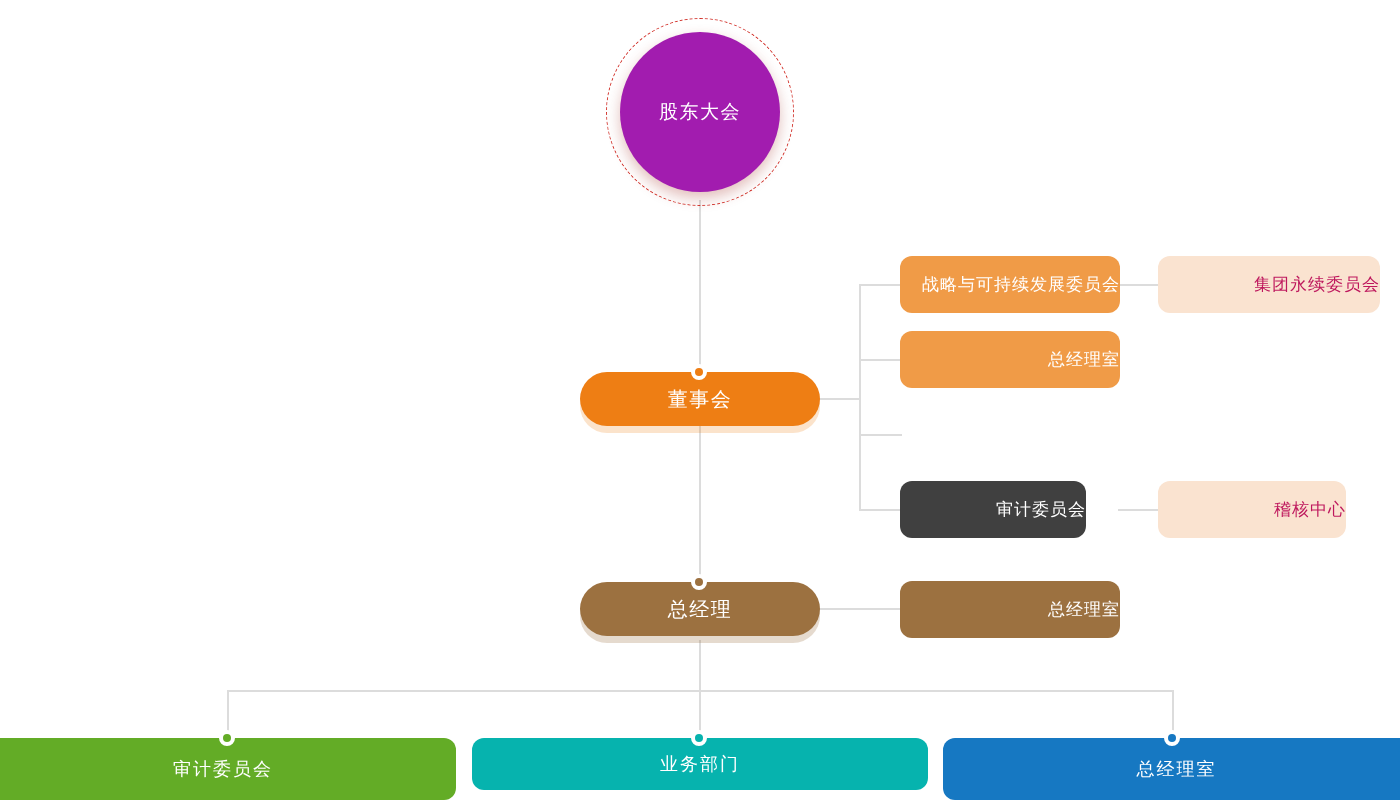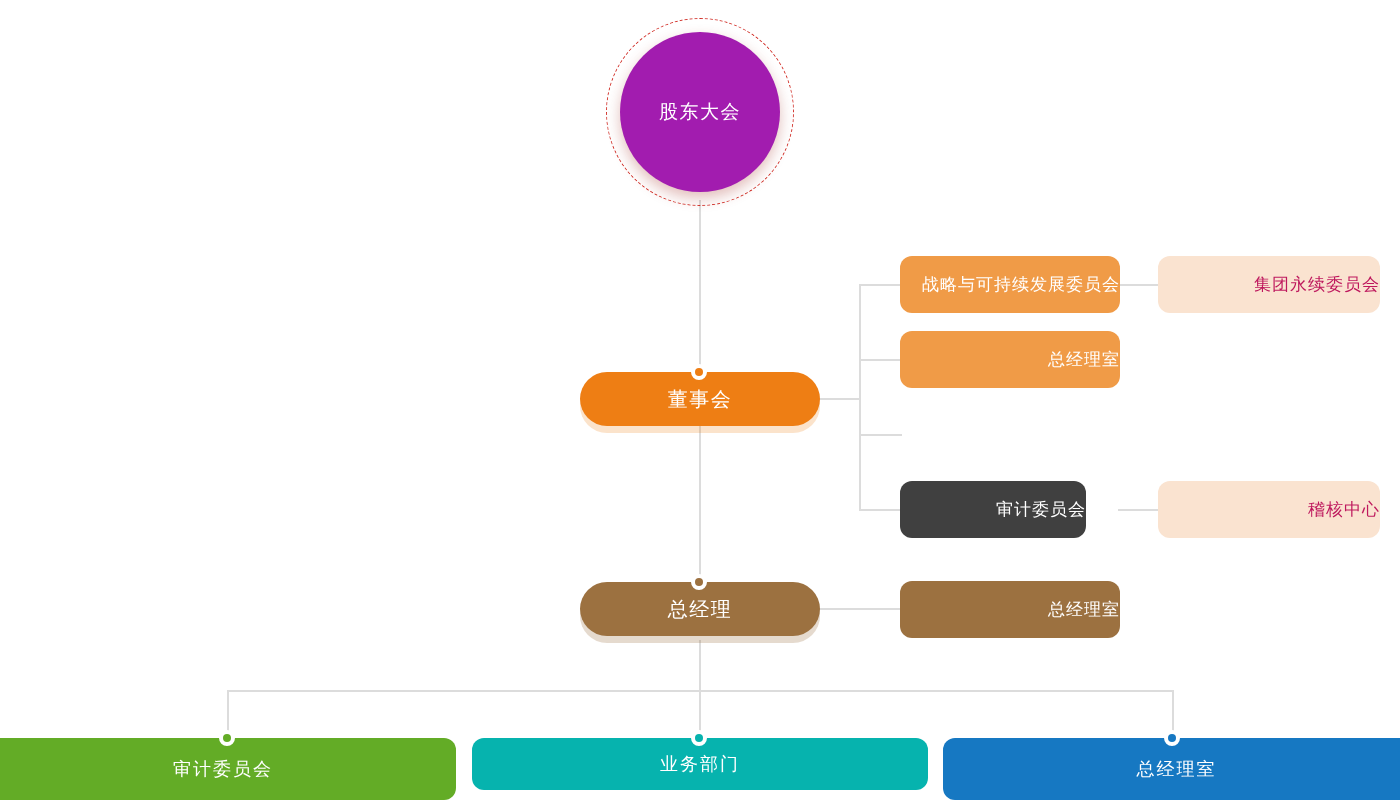--- a/index.html
+++ b/index.html
@@ -166,21 +166,21 @@
   <div class="rect solid" style="left:900px; top:331px; width:220px; height:57px; background:#F09B47;">
     <span>总经理室</span>
   </div>
   <div class="rect solid" style="left:900px; top:481px; width:186px; height:57px; background:#404040;">
     <span>审计委员会</span>
   </div>
 
   <div class="rect light" style="left:1158px; top:256px; width:222px; height:57px; background:#FAE3D0;">
     <span>集团永续委员会</span>
   </div>
-  <div class="rect light" style="left:1158px; top:481px; width:222px; height:57px; background:#FAE3D0;padding-left:17px;">
+  <div class="rect light" style="left:1158px; top:481px; width:188px; height:57px; background:#FAE3D0;padding-left:17px;">
     <span>稽核中心</span>
   </div>
 
   <div class="pill shadow-brown" style="left:580px; top:582px; width:240px; height:54px; background:#9C7140;">
     <span>总经理</span>
   </div>
   <div class="dot" style="left:691px; top:574px;">
       <i style="background:#9C7140;"></i>
     </div>
 

